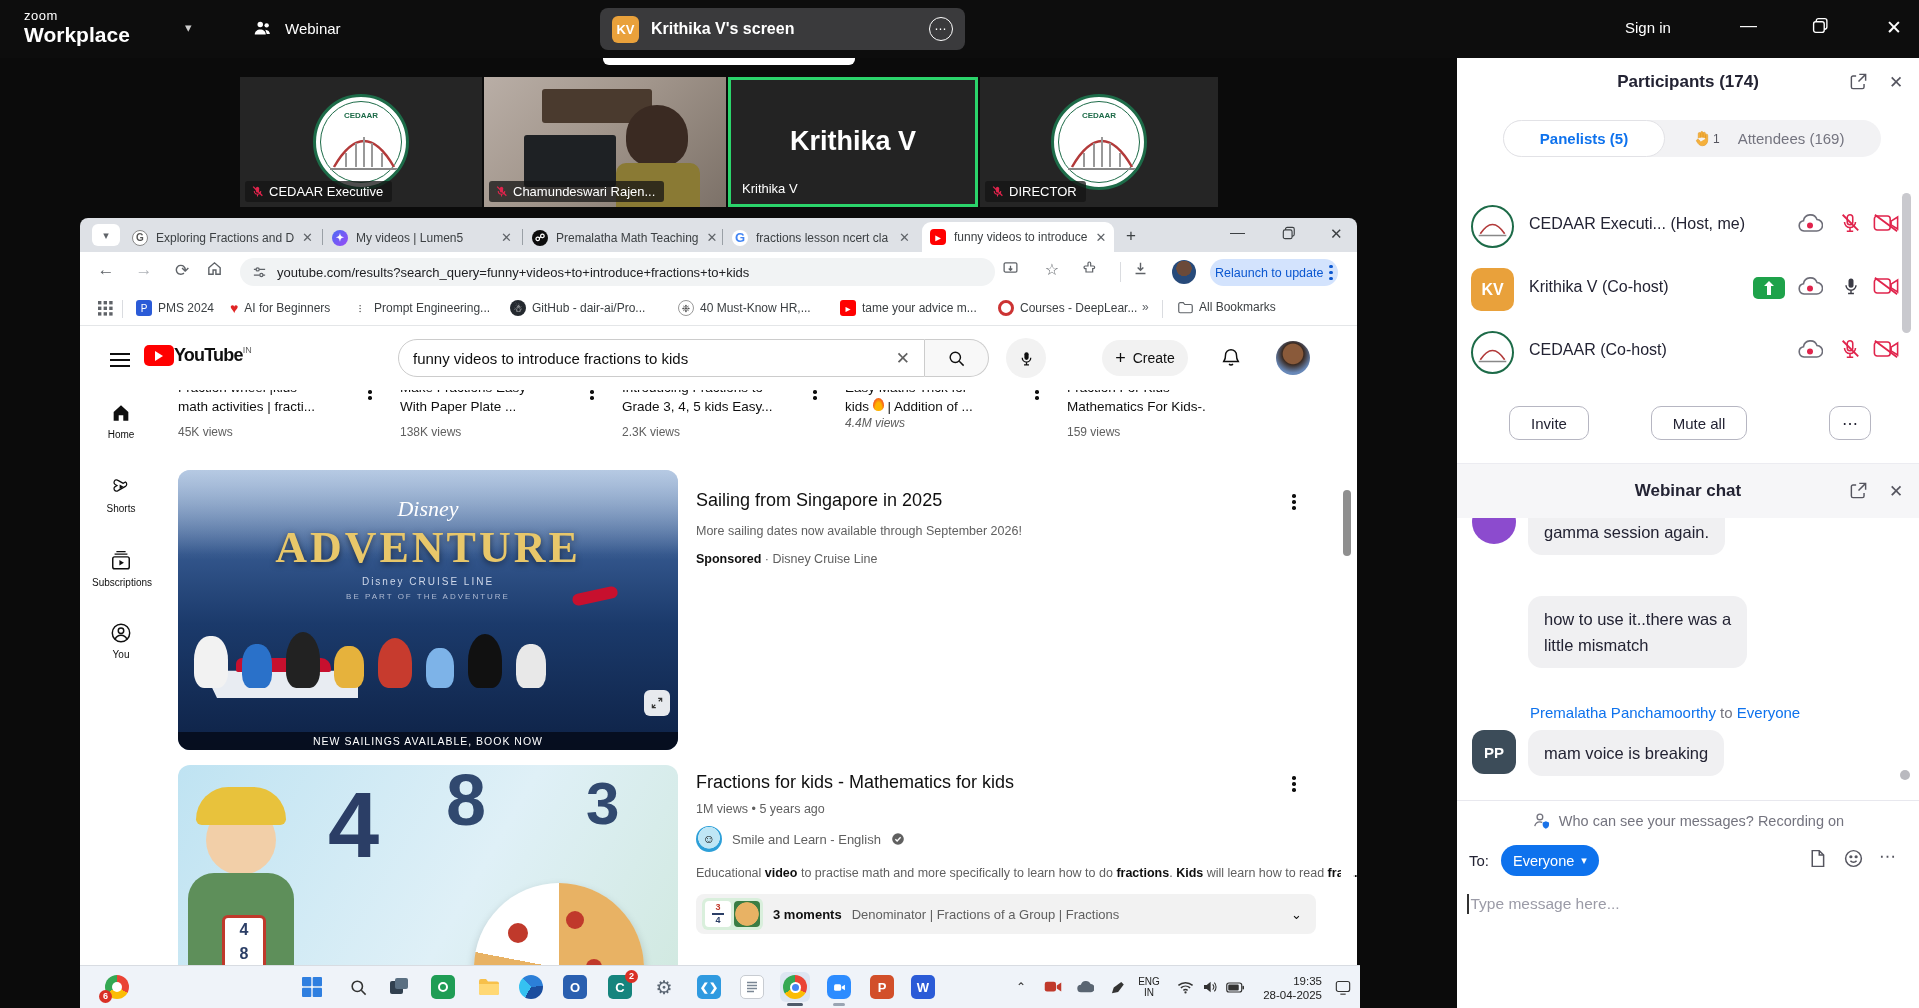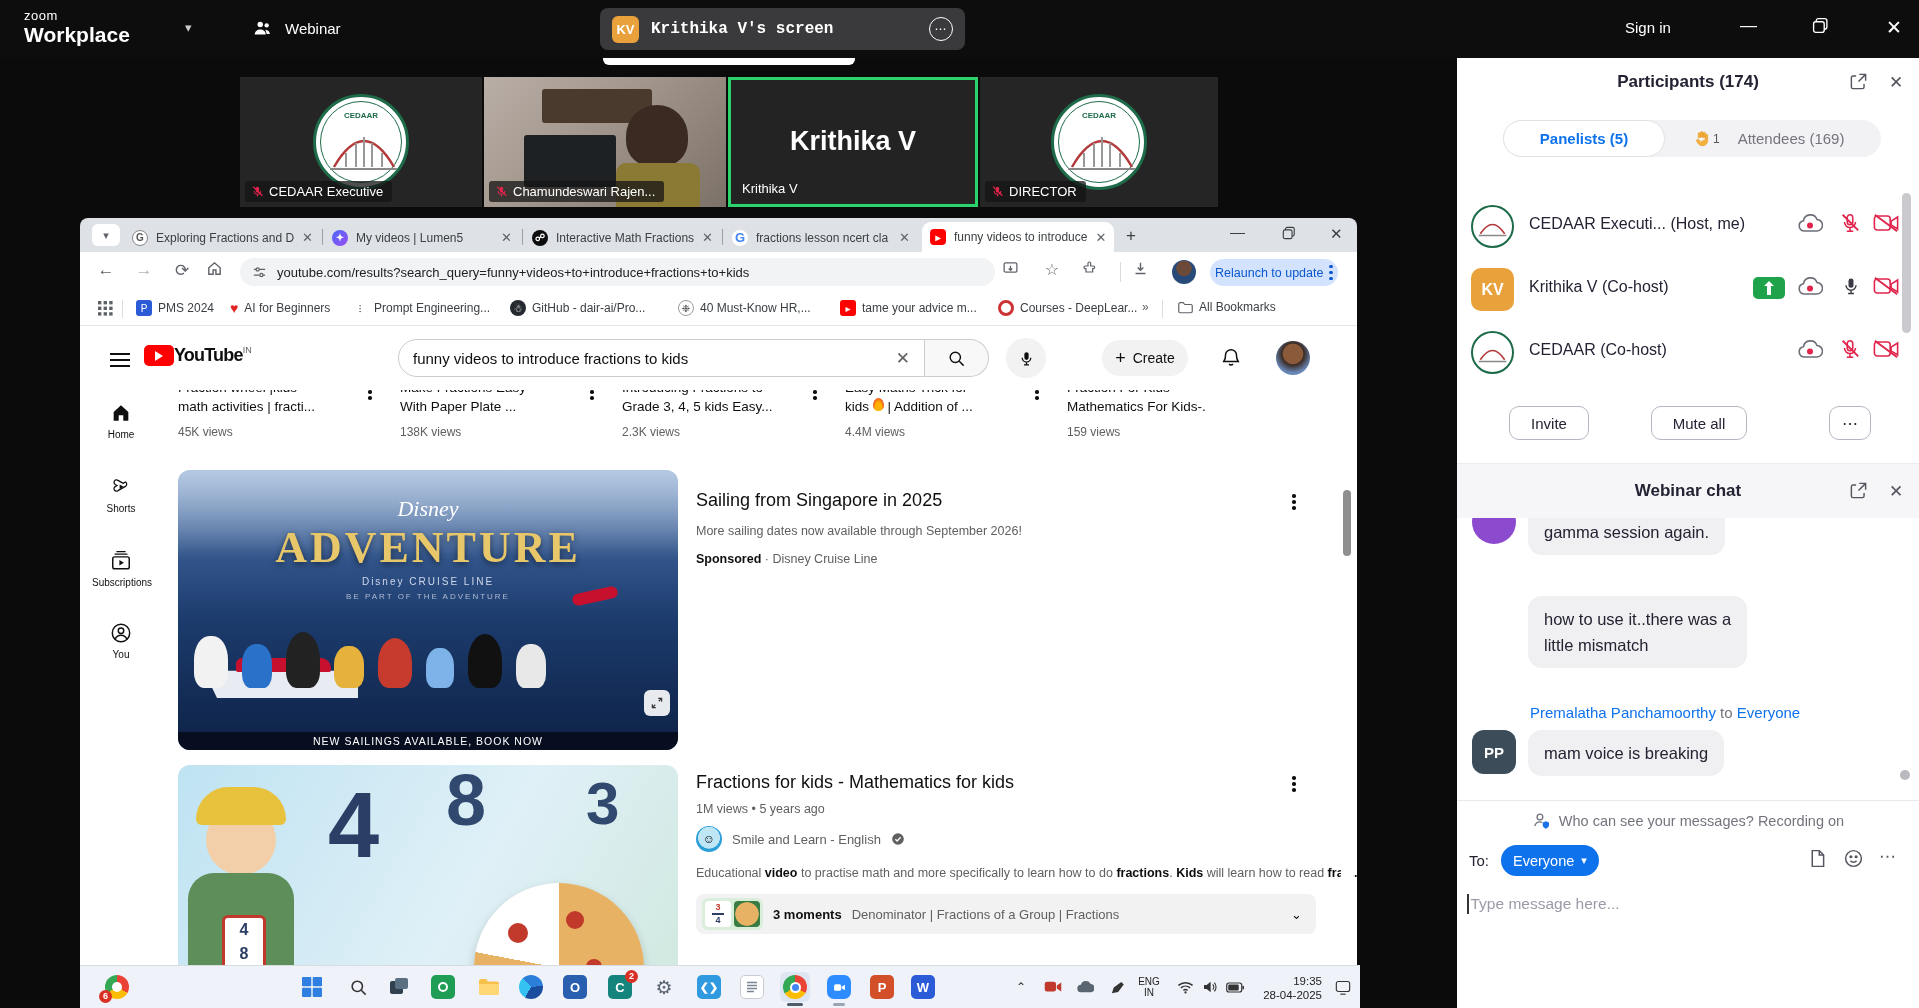--- a/index.html
+++ b/index.html
@@ -87,21 +87,21 @@
       <svg width="22" height="22" viewBox="0 0 24 24" fill="#fff">
           <circle cx="9" cy="7" r="3"></circle>
           <circle cx="16" cy="8" r="2.4"></circle>
           <path d="M3 18c0-3.3 2.7-5.5 6-5.5s6 2.2 6 5.5z"></path>
           <path d="M14.5 12.8c2.8.2 5 2.2 5 4.7h-3.4"></path>
         </svg>
     </div>
     <div class="abs" style="left:285px;top:20px;font-size:15px;color:#fff;">Webinar</div>
     <div class="top-pill">
       <span class="kv-avatar">KV</span>
-      <span style="font-size:16px;font-weight:600;font-family:Liberation Mono, monospace;">Krithika V's screen</span>
+      <span style="font-size:16px;font-weight:600;">Krithika V's screen</span>
       <span class="ellipsis-circle">⋯</span>
     </div>
     <div class="abs" style="left:1625px;top:19px;font-size:15px;color:#fff;">Sign in</div>
     <div class="abs winbtn" style="left:1740px;top:16px;">—</div>
     <div class="abs" style="left:1812px;top:17px;">
       <svg width="17" height="17" viewBox="0 0 16 16" fill="none" stroke="#fff" stroke-width="1.3">
           <rect x="4" y="1.5" width="10" height="10" rx="2"></rect>
           <rect x="1.5" y="4.5" width="10" height="10" rx="2" fill="#0d0d0d"></rect>
         </svg>
     </div>
@@ -181,21 +181,21 @@
       </div>
       <div class="tabsep" style="left:242px;"></div>
       <div class="tab" style="left:244px;width:196px;">
         <span class="favicon" style="background:linear-gradient(135deg,#4b6bf5,#9a4bf5);">✦</span>
         <span>My videos | Lumen5</span>
           <span class="x">✕</span>
       </div>
       <div class="tabsep" style="left:442px;"></div>
       <div class="tab" style="left:444px;width:196px;">
         <span class="favicon" style="background:#0d0d0d;">☍</span>
-        <span>Interactive Math Fractions</span>
+        <span>Premalatha Math Teaching</span>
           <span class="x">✕</span>
       </div>
       <div class="tabsep" style="left:642px;"></div>
       <div class="tab" style="left:644px;width:194px;">
         <span class="favicon" style="background:#fff;color:#4285f4;font-size:13px;">G</span>
         <span>fractions lesson ncert cla</span>
           <span class="x">✕</span>
       </div>
       <div class="tab active" style="left:842px;width:192px;">
         <span class="favicon" style="background:#f00;border-radius:4px;">▸</span>
@@ -341,21 +341,21 @@
         <div class="views" style="margin-top:9px;">2.3K views</div>
       </div>
       <div class="abs kebab" style="left:733px;top:58px;">
           <i></i>
           <i></i>
           <i></i>
         </div>
       <div class="abs" style="left:765px;top:52px;width:205px;">
         <div class="vtitle"><span>Easy Maths Trick for</span><br><span>kids</span>
           <span style="display:inline-block;width:11px;height:13px;background:radial-gradient(ellipse at 50% 80%,#ffb300 40%,#f4511e 75%);border-radius:50% 50% 50% 50%/60% 60% 40% 40%;"></span><span> | Addition of ...</span></div>
-        <div class="views" style="margin-top:9px;">4.4M views</div>
+        <div class="views" style="font-style:italic;">4.4M views</div>
       </div>
       <div class="abs kebab" style="left:955px;top:58px;">
           <i></i>
           <i></i>
           <i></i>
         </div>
       <div class="abs" style="left:987px;top:52px;width:205px;">
         <div class="vtitle"><span>Fraction For Kids-</span><br><span>Mathematics For Kids-.</span></div>
         <div class="views" style="margin-top:9px;">159 views</div>
       </div>

